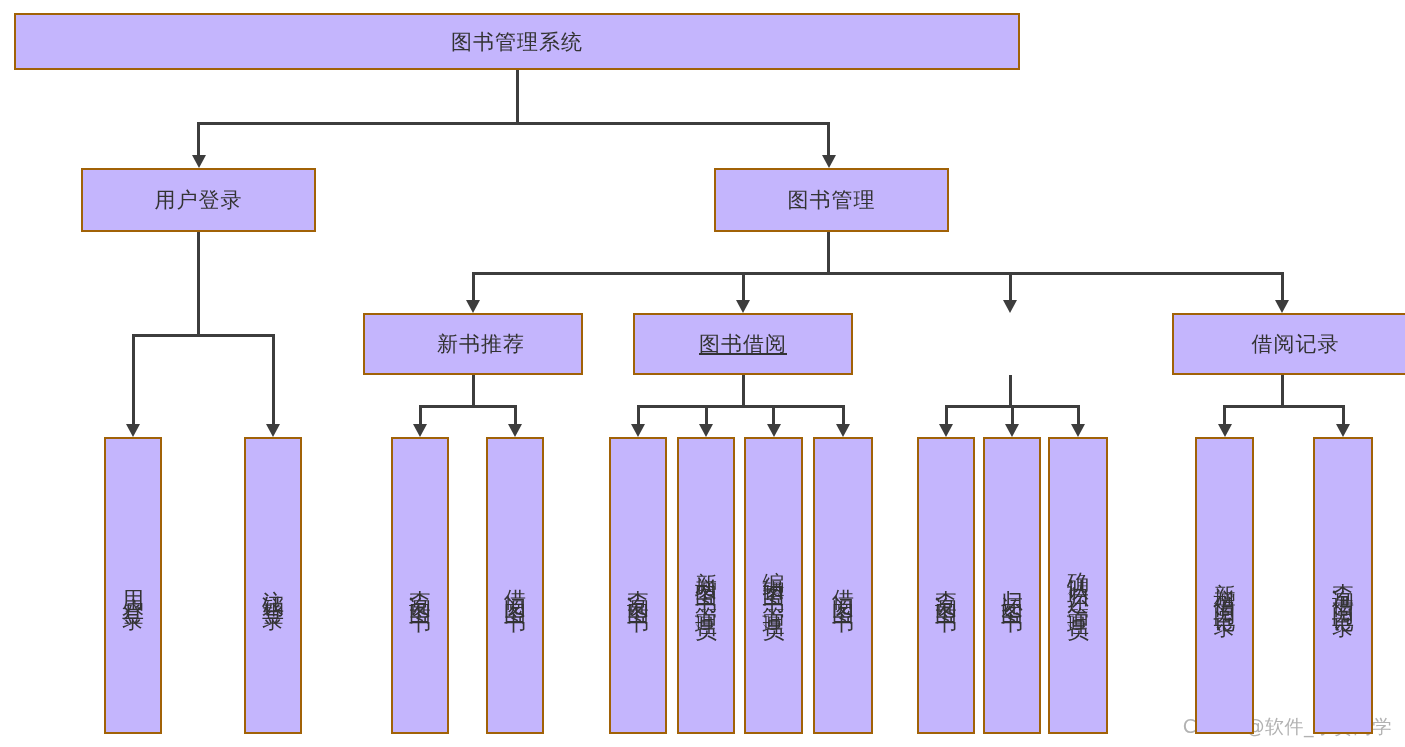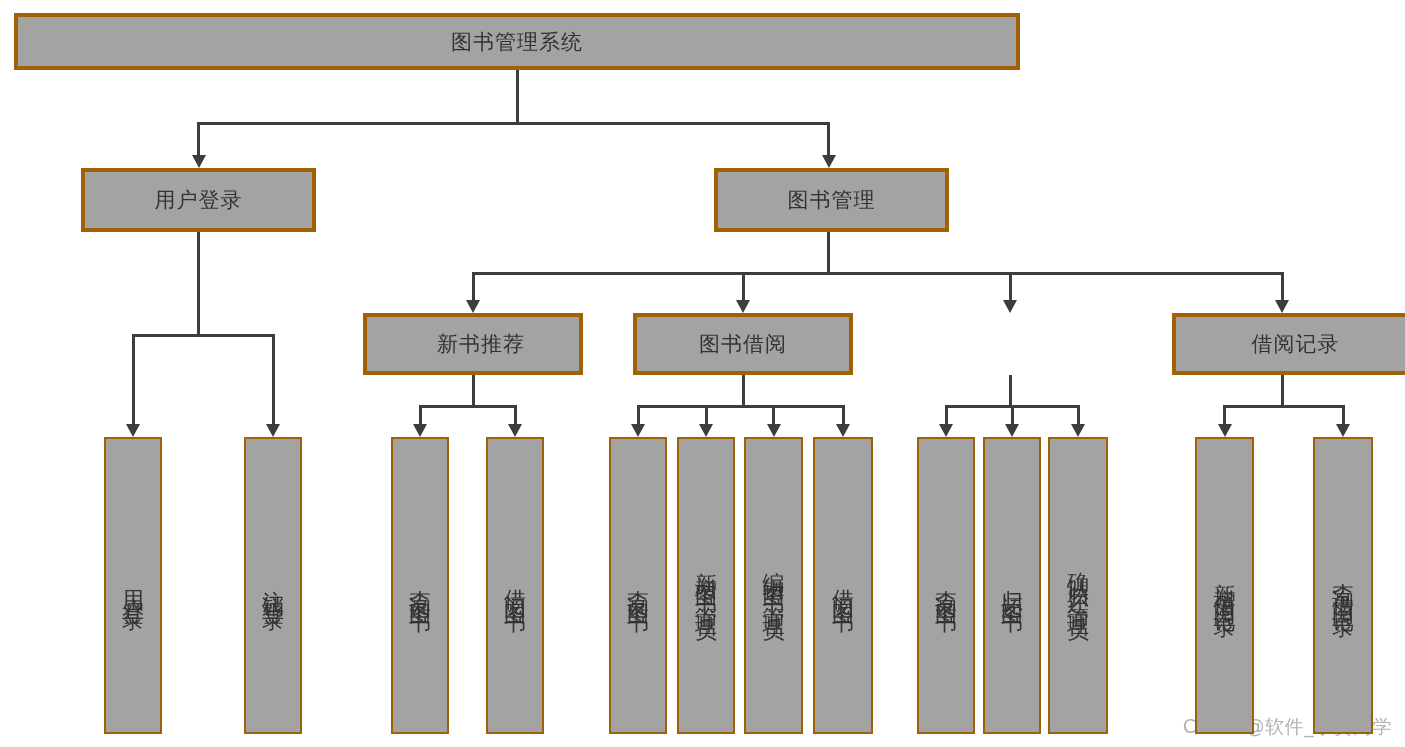--- a/index.html
+++ b/index.html
@@ -5,22 +5,22 @@
   html,body{margin:0;padding:0;background:#ffffff;}
   #canvas{
     position:relative;
     width:1405px;height:747px;
     background:#ffffff;
     font-family:"DejaVu Sans","Liberation Sans",sans-serif;
     overflow:hidden;
   }
   .node{
     position:absolute;
-    background:#a3a3a3;
-    border:4px solid #a16207;
+    background:#c4b5fd;
+    border:2px solid #a16207;
     box-sizing:border-box;
     display:flex;
     align-items:center;
     justify-content:center;
     color:#333333;
   }
   .node.h{font-size:21px;letter-spacing:1px;}
   .node.v{border-width:2.5px;}
   .vtext{
     writing-mode:vertical-rl;
@@ -62,21 +62,21 @@
     </div>
     <div class="node v" style="left: 104px; top: 437px; width: 58px; height: 297px;">
       <span class="vtext">用户登录</span>
     </div>
     <div class="node v" style="left: 244px; top: 437px; width: 58px; height: 297px;">
       <span class="vtext">注销登录</span>
     </div>
     <div class="node h" style="left: 363px; top: 313px; width: 220px; height: 62px; padding-left: 16px;">
       <span>新书推荐</span>
     </div>
-    <div class="node h" style="left: 633px; top: 313px; width: 220px; height: 62px;">
+    <div class="node h" style="left: 633px; top: 313px; width: 220px; height: 62px; text-decoration: underline;">
       <span>图书借阅</span>
     </div>
     <div class="node h" style="left: 1172px; top: 313px; width: 247px; height: 62px;">
       <span>借阅记录</span>
     </div>
     <div class="node v" style="left: 391px; top: 437px; width: 58px; height: 297px;">
       <span class="vtext">查询图书</span>
     </div>
     <div class="node v" style="left: 486px; top: 437px; width: 58px; height: 297px;">
       <span class="vtext">借阅图书</span>

